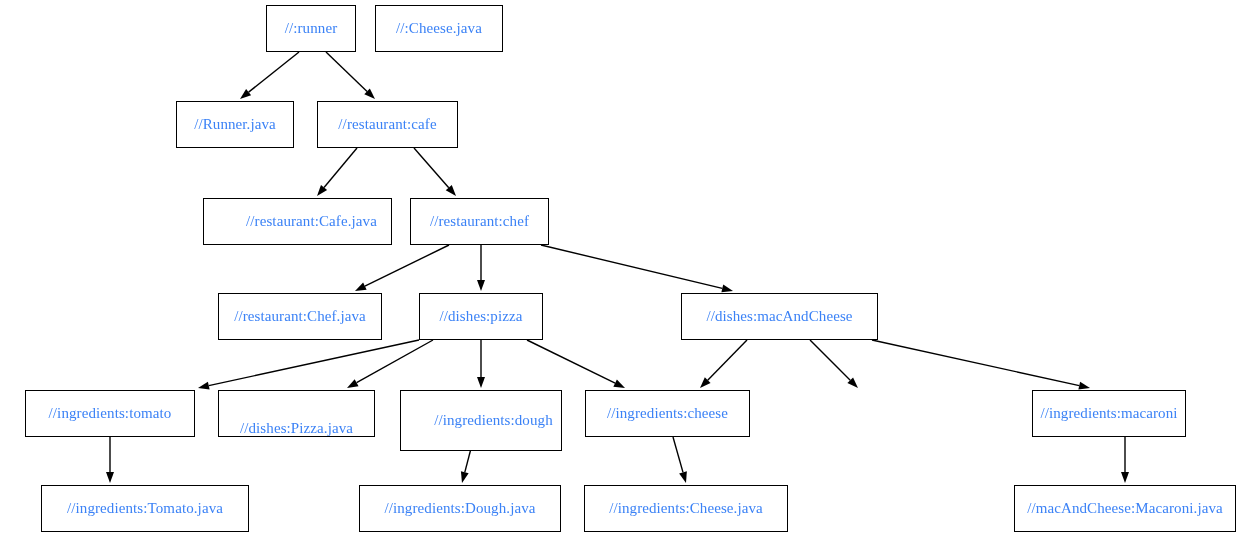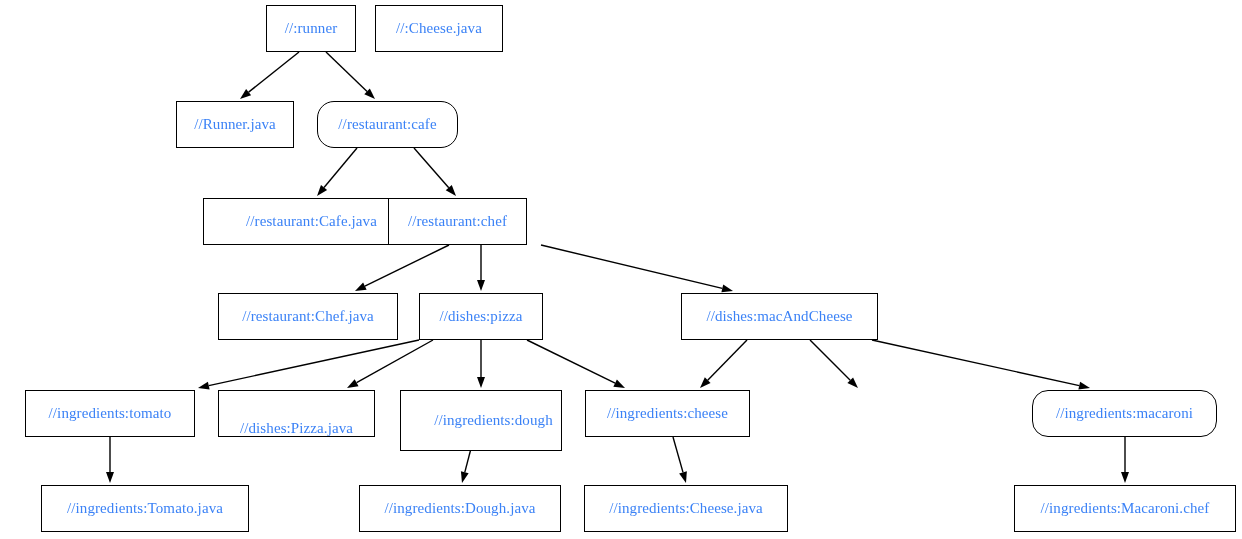--- a/index.html
+++ b/index.html
@@ -130,59 +130,59 @@
   <div id="node-layer">
       <div class="node" style="left: 266px; top: 5px; width: 90px; height: 47px; background: rgb(255, 255, 255); border-color: rgb(0, 0, 0);">
         <span class="node-label">//:runner</span>
       </div>
       <div class="node" style="left: 375px; top: 5px; width: 128px; height: 47px; background: rgb(255, 255, 255); border-color: rgb(0, 0, 0);">
         <span class="node-label">//:Cheese.java</span>
       </div>
       <div class="node" style="left: 176px; top: 101px; width: 118px; height: 47px; background: rgb(255, 255, 255); border-color: rgb(0, 0, 0);">
         <span class="node-label">//Runner.java</span>
       </div>
-      <div class="node" style="left: 317px; top: 101px; width: 141px; height: 47px; background: rgb(255, 255, 255); border-color: rgb(0, 0, 0); border-radius: 17px;">
+      <div class="node" style="left: 317px; top: 101px; width: 141px; height: 47px; background: rgb(255, 255, 255); border-color: rgb(0, 0, 0);">
         <span class="node-label">//restaurant:cafe</span>
       </div>
       <div class="node" style="left: 203px; top: 198px; width: 189px; height: 47px; background: rgb(255, 255, 255); border-color: rgb(0, 0, 0); padding-left: 28px;">
         <span class="node-label">//restaurant:Cafe.java</span>
       </div>
-      <div class="node" style="left: 388px; top: 198px; width: 139px; height: 47px; background: rgb(255, 255, 255); border-color: rgb(0, 0, 0);">
+      <div class="node" style="left: 410px; top: 198px; width: 139px; height: 47px; background: rgb(255, 255, 255); border-color: rgb(0, 0, 0);">
         <span class="node-label">//restaurant:chef</span>
       </div>
-      <div class="node" style="left: 218px; top: 293px; width: 180px; height: 47px; background: rgb(255, 255, 255); border-color: rgb(0, 0, 0);">
+      <div class="node" style="left: 218px; top: 293px; width: 164px; height: 47px; background: rgb(255, 255, 255); border-color: rgb(0, 0, 0);">
         <span class="node-label">//restaurant:Chef.java</span>
       </div>
       <div class="node" style="left: 681px; top: 293px; width: 197px; height: 47px; background: rgb(255, 255, 255); border-color: rgb(0, 0, 0);">
         <span class="node-label">//dishes:macAndCheese</span>
       </div>
       <div class="node" style="left: 419px; top: 293px; width: 124px; height: 47px; background: rgb(255, 255, 255); border-color: rgb(0, 0, 0);">
         <span class="node-label">//dishes:pizza</span>
       </div>
       <div class="node" style="left: 25px; top: 390px; width: 170px; height: 47px; background: rgb(255, 255, 255); border-color: rgb(0, 0, 0);">
         <span class="node-label">//ingredients:tomato</span>
       </div>
       <div class="node" style="left: 218px; top: 390px; width: 157px; height: 47px; background: rgb(255, 255, 255); border-color: rgb(0, 0, 0); align-items: flex-end;">
         <span class="node-label">//dishes:Pizza.java</span>
       </div>
       <div class="node" style="left: 400px; top: 390px; width: 162px; height: 61px; background: rgb(255, 255, 255); border-color: rgb(0, 0, 0); padding-left: 25px;">
         <span class="node-label">//ingredients:dough</span>
       </div>
       <div class="node" style="left: 585px; top: 390px; width: 165px; height: 47px; background: rgb(255, 255, 255); border-color: rgb(0, 0, 0);">
         <span class="node-label">//ingredients:cheese</span>
       </div>
-      <div class="node" style="left: 1032px; top: 390px; width: 185px; height: 47px; background: rgb(255, 255, 255); border-color: rgb(0, 0, 0); border-radius: 16px;">
+      <div class="node" style="left: 1032px; top: 390px; width: 154px; height: 47px; background: rgb(255, 255, 255); border-color: rgb(0, 0, 0);">
         <span class="node-label">//ingredients:macaroni</span>
       </div>
       <div class="node" style="left: 5px; top: 485px; width: 208px; height: 47px; background: rgb(255, 255, 255); border-color: rgb(0, 0, 0); margin-left: 36px;">
         <span class="node-label">//ingredients:Tomato.java</span>
       </div>
       <div class="node" style="left: 584px; top: 485px; width: 204px; height: 47px; background: rgb(255, 255, 255); border-color: rgb(0, 0, 0);">
         <span class="node-label">//ingredients:Cheese.java</span>
       </div>
       <div class="node" style="left: 359px; top: 485px; width: 202px; height: 47px; background: rgb(255, 255, 255); border-color: rgb(0, 0, 0);">
         <span class="node-label">//ingredients:Dough.java</span>
       </div>
       <div class="node" style="left: 1014px; top: 485px; width: 222px; height: 47px; background: rgb(255, 255, 255); border-color: rgb(0, 0, 0);">
-        <span class="node-label">//ingredients:Macaroni.chef</span>
+        <span class="node-label">//macAndCheese:Macaroni.java</span>
       </div>
     </div>
 </div>
 
 </body></html>

